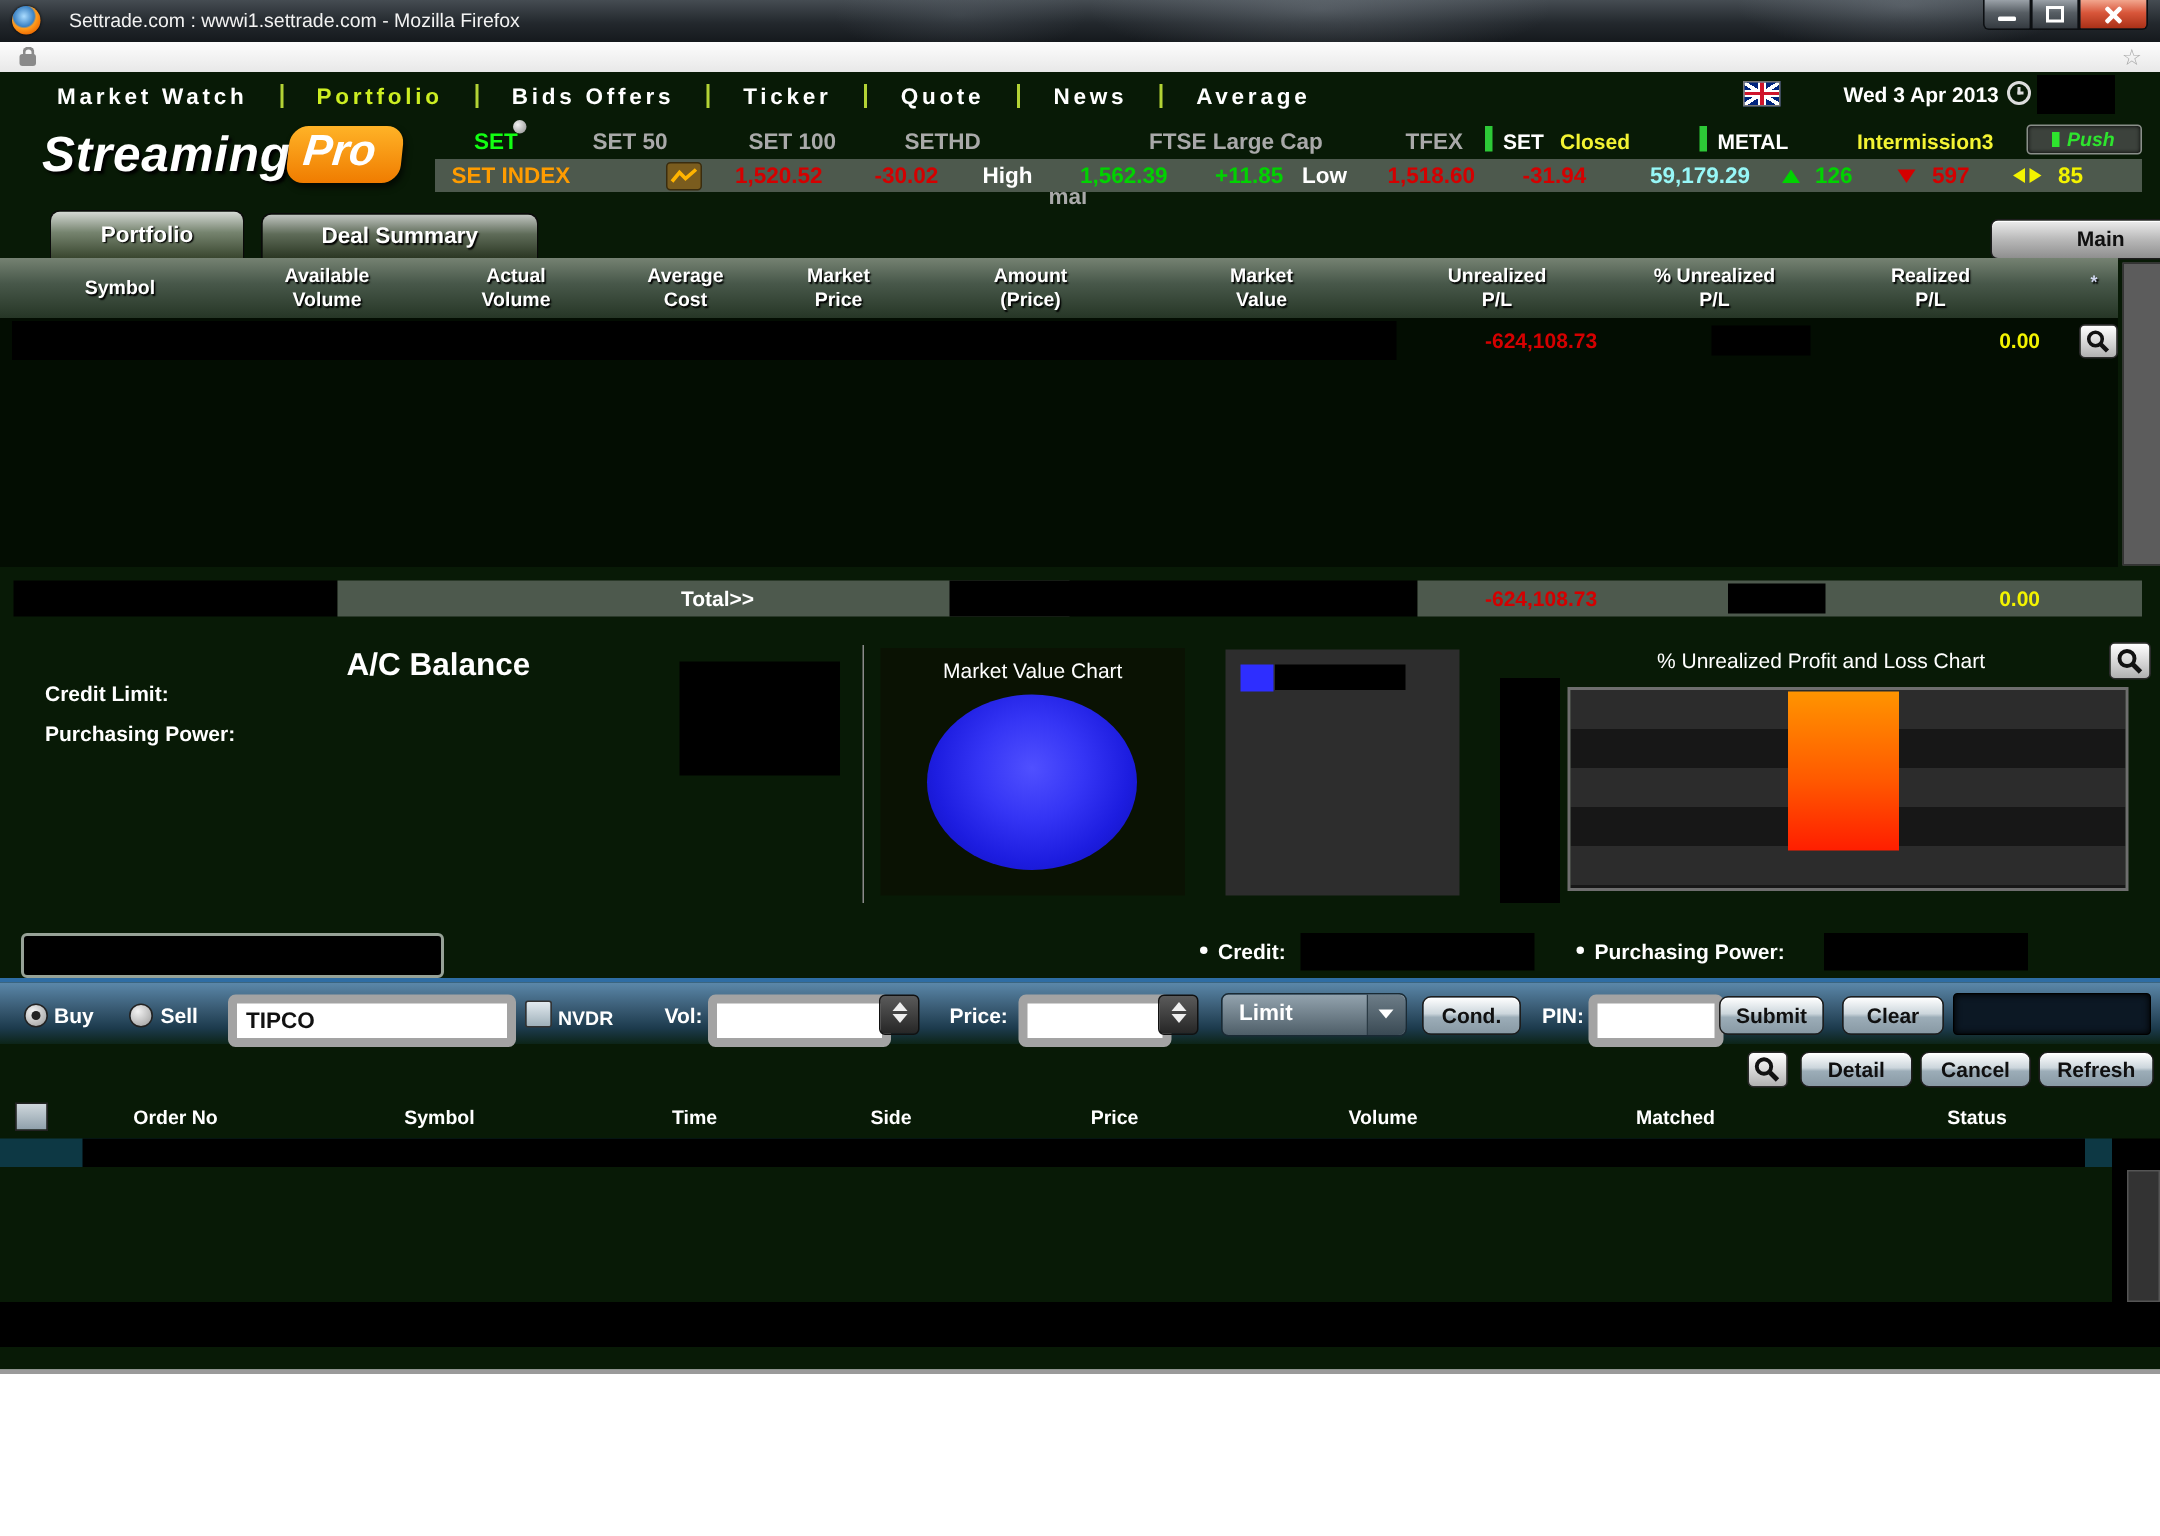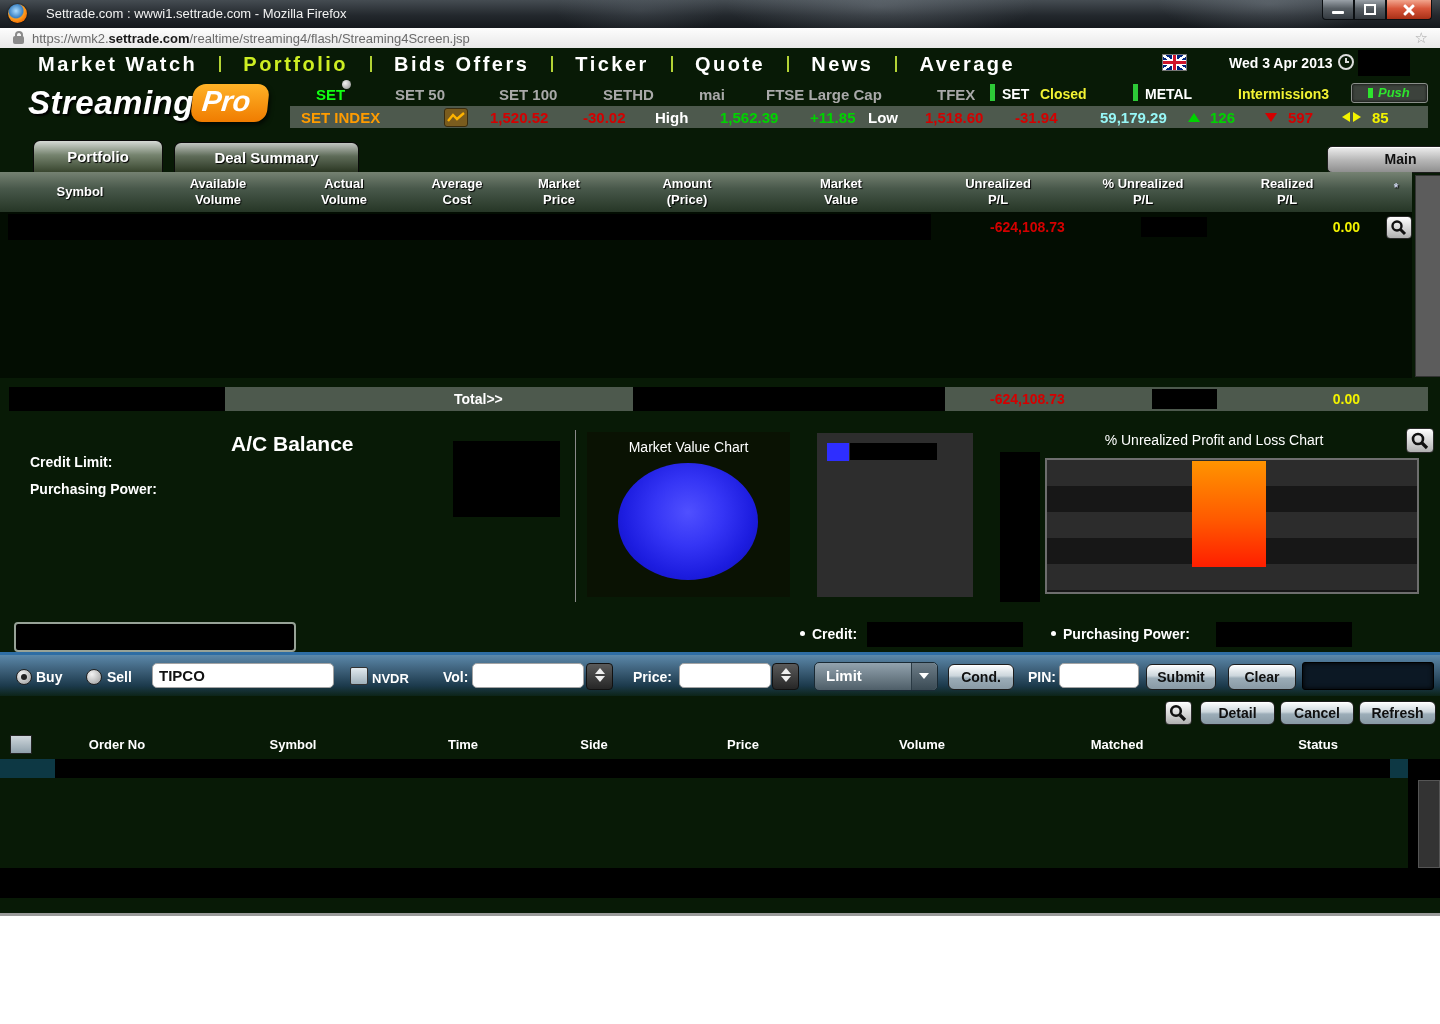--- a/index.html
+++ b/index.html
@@ -33,21 +33,21 @@
   .lockicon{position:absolute;left:13px;top:8px;width:11px;height:8px;background:#8a8a8a;border-radius:2px;}
   .lockicon::before{content:'';position:absolute;left:2px;top:-5px;width:4px;height:5px;
     border:2px solid #8a8a8a;border-bottom:none;border-radius:4px 4px 0 0;}
   .urltext{position:absolute;left:32px;top:3px;font-size:13px;color:#6a6a6a;white-space:nowrap;}
   .urldomain{color:#1a1a1a;font-weight:bold;}
   .staricon{position:absolute;right:12px;top:1px;font-size:15px;color:#a8a8a8;}
 
   
   #app{position:absolute;left:0;top:48px;width:1440px;height:865px;background:#081a06;}
   #mainnav{position:absolute;left:38px;top:52px;height:24px;display:flex;align-items:center;}
-  .navitem{color:#fff;font-size:20px;font-weight:bold;letter-spacing:2.5px;padding:0 22px;white-space:nowrap;cursor:default;}
+  .navitem{color:#fff;font-size:15px;font-weight:bold;letter-spacing:2.5px;padding:0 22px;white-space:nowrap;cursor:default;}
   .navitem.active{color:#cdee22;}
   .navsep{width:2px;height:16px;background:#b3d335;}
   .ukflag{position:absolute;left:1162px;top:54px;width:23px;height:15px;border:1px solid #777;
     background:
       linear-gradient(0deg, transparent 43%, #cf142b 43%, #cf142b 57%, transparent 57%),
       linear-gradient(90deg, transparent 44%, #cf142b 44%, #cf142b 56%, transparent 56%),
       linear-gradient(0deg, transparent 34%, #fff 34%, #fff 66%, transparent 66%),
       linear-gradient(90deg, transparent 38%, #fff 38%, #fff 62%, transparent 62%),
       linear-gradient(32deg, transparent 45%, #fff 45%, #fff 55%, transparent 55%),
       linear-gradient(-32deg, transparent 45%, #fff 45%, #fff 55%, transparent 55%),
@@ -135,21 +135,21 @@
   .bullet{position:absolute;width:5px;height:5px;border-radius:50%;background:#fff;}
 
   
   #blueline{position:absolute;left:0;top:652px;width:1440px;height:3px;background:#2e6da4;}
   #orderbar{position:absolute;left:0;top:655px;width:1440px;height:41px;
     background:linear-gradient(180deg,#5b88aa 0%,#3b5d76 40%,#1c3a4c 75%,#0c2418 100%);}
   .radio{position:absolute;width:14px;height:14px;border-radius:50%;border:1px solid #222;
     background:radial-gradient(circle at 35% 30%,#f2f2f2,#9a9a9a);}
   .radio .dot{position:absolute;left:4px;top:4px;width:6px;height:6px;border-radius:50%;background:#222;}
   .olabel{position:absolute;color:#fff;font-weight:bold;font-size:14px;white-space:nowrap;}
-  .oinput{position:absolute;height:21px;background:#fff;border:1px solid #a3a3a3;border-radius:5px;
+  .oinput{position:absolute;height:21px;background:#fff;border:6px solid #a3a3a3;border-radius:5px;
     font-family:"Liberation Sans",sans-serif;font-size:15px;font-weight:bold;color:#111;padding:1px 6px;}
   .checkbox{position:absolute;width:16px;height:16px;border:1px solid #333;border-radius:2px;
     background:linear-gradient(180deg,#e2eaef,#9fb0ba);}
   .stepper{position:absolute;width:25px;height:25px;background:linear-gradient(180deg,#5a5a5a,#262626);
     border:1px solid #111;border-radius:4px;cursor:pointer;}
   .st-up{width:0;height:0;border-left:5px solid transparent;border-right:5px solid transparent;
     border-bottom:6px solid #efefef;margin:4px auto 2px;}
   .st-dn{width:0;height:0;border-left:5px solid transparent;border-right:5px solid transparent;
     border-top:6px solid #efefef;margin:0 auto;}
   #limit-dd{position:absolute;left:814px;top:662px;width:122px;height:27px;border:1px solid #1a2a34;border-radius:5px;
@@ -191,21 +191,20 @@
         </div>
       <div class="wbtn close">
           <div class="xgl x1"></div>
           <div class="xgl x2"></div>
         </div>
     </div>
   </div>
 
   <div id="urlbar">
     <div class="lockicon"></div>
-    <div class="urltext"><span>https://wmk2.</span><span class="urldomain">settrade.com</span><span>/realtime/streaming4/flash/Streaming4Screen.jsp</span></div>
     <div class="redact" style="left:962px;top:30px;width:166px;height:16px;"></div>
     <div class="staricon">☆</div>
   </div>
 
   <div id="app"></div>
 
   <div id="mainnav">
     <span class="navitem" style="padding-left:0;">Market Watch</span>
     <div class="navsep"></div>
     <span class="navitem active">Portfolio</span>
@@ -228,21 +227,21 @@
   <div id="logo">
     <span class="logo-streaming">Streaming</span>
     <span class="logo-pro">Pro</span>
     <span class="logo-dot"></span>
   </div>
 
   <span class="idxtab activeset" style="left:316px;">SET</span>
   <span class="idxtab" style="left:395px;">SET 50</span>
   <span class="idxtab" style="left:499px;">SET 100</span>
   <span class="idxtab" style="left:603px;">SETHD</span>
-  <span class="idxtab" style="left:699px;">mai</span>
+  <span class="idxtab" style="left:699px;margin-top:37px;">mai</span>
   <span class="idxtab" style="left:766px;">FTSE Large Cap</span>
   <span class="idxtab" style="left:937px;">TFEX</span>
   <div class="statusbar-grn" style="left:990px;"></div>
   <span class="statuslbl" style="left:1002px;">SET</span>
   <span class="statuslbl statusyel" style="left:1040px;">Closed</span>
   <div class="statusbar-grn" style="left:1133px;"></div>
   <span class="statuslbl" style="left:1145px;">METAL</span>
   <span class="statuslbl statusyel" style="left:1238px;">Intermission3</span>
   <div id="pushbtn">
     <div class="pblock"></div>

